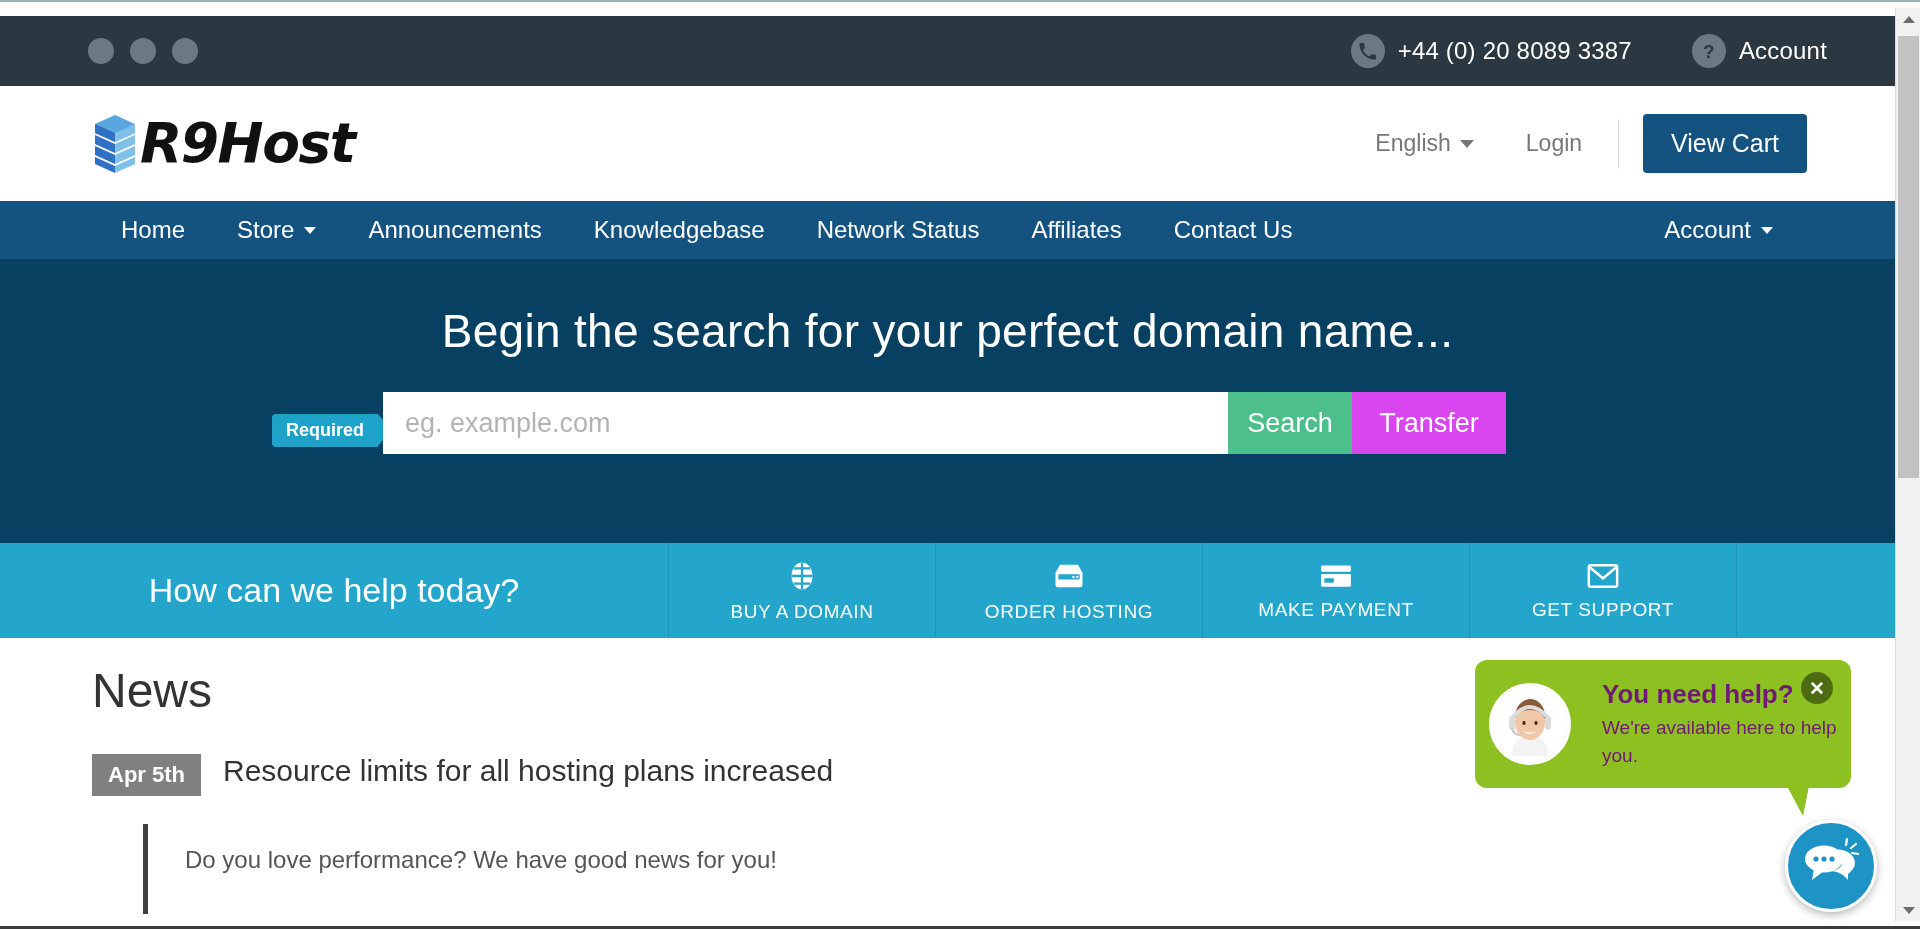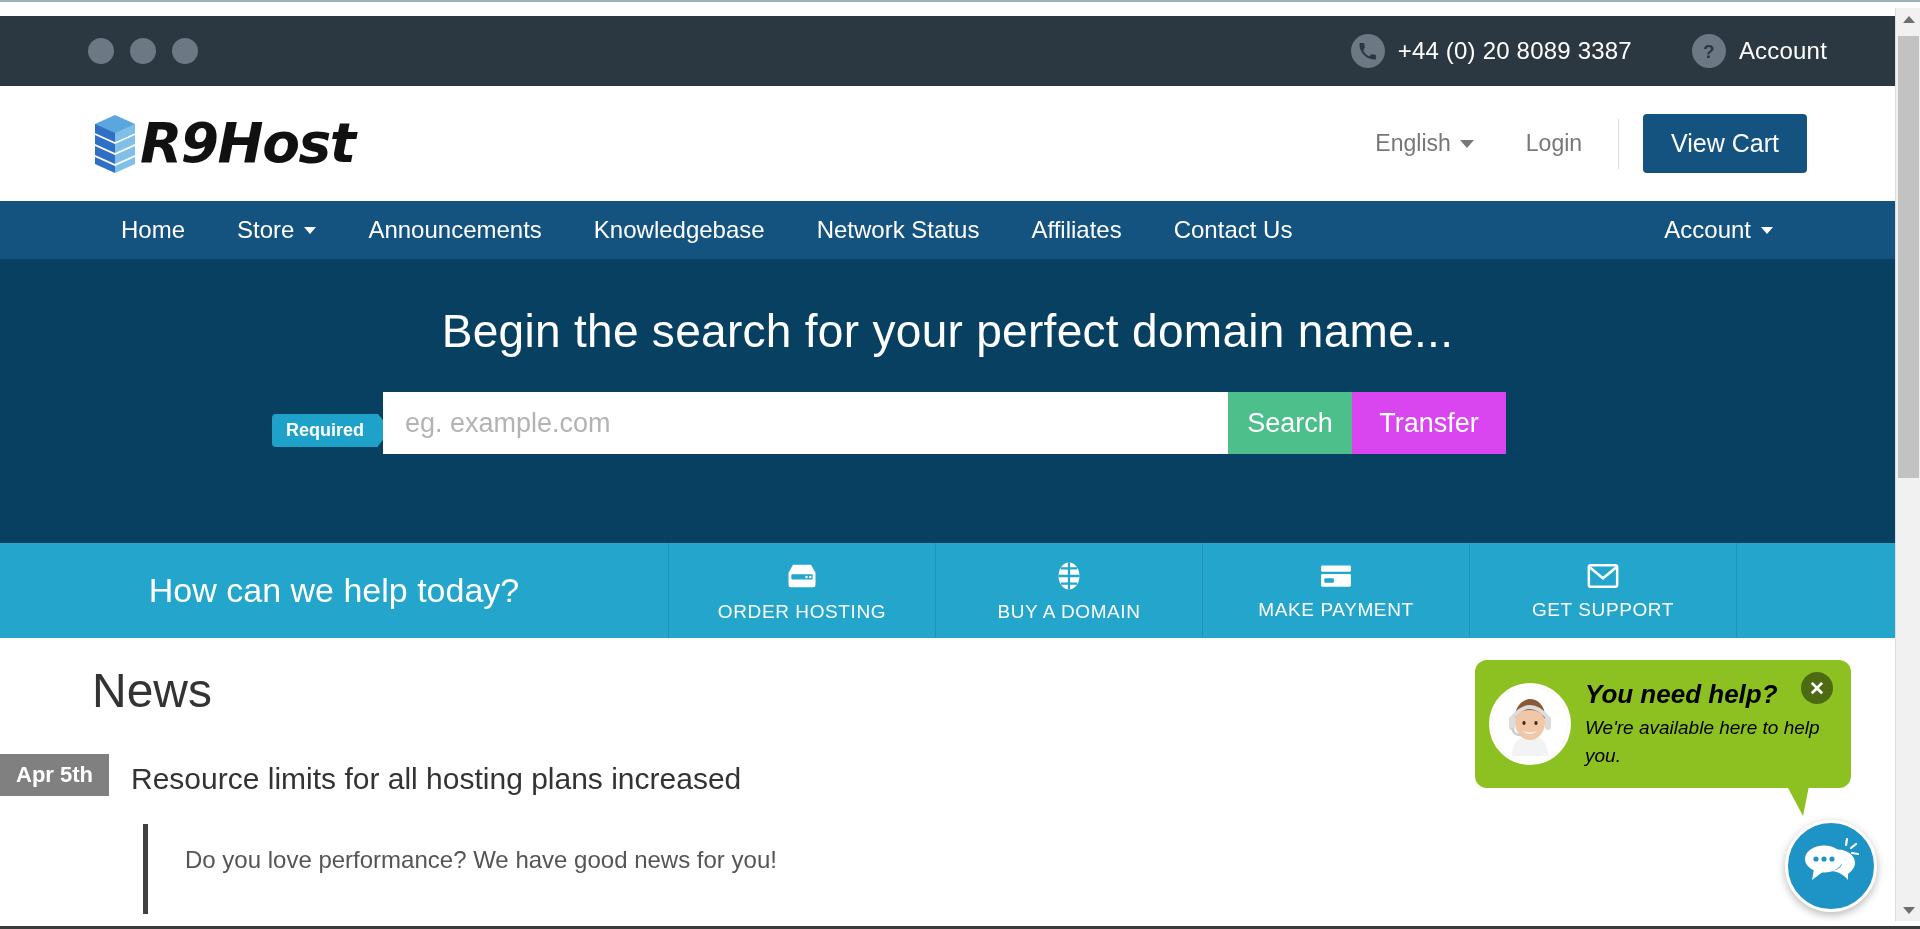--- a/index.html
+++ b/index.html
@@ -160,21 +160,21 @@
   
   .news {
     position:absolute; left:0; top:630px;
     width:1895px; height: 283px;
     background:#ffffff;
   }
   .news-title {
     margin-left: 92px; padding-top: 25px;
     font-size: 48px; color:#333333; font-weight:400;
   }
-  .news-entry { margin-top: 36px; display:flex; align-items:flex-end; gap:22px; }
+  .news-entry { margin-left: 92px; margin-top: 36px; display:flex; align-items:flex-start; gap:22px; }
   .news-date {
     background:#808080; color:#ffffff; font-size:22px; font-weight:700;
     padding: 8px 16px;
   }
   .news-headline { font-size: 30px; color:#333333; cursor:pointer; }
   .news-body {
     margin-left: 143px; margin-top: 28px;
     border-left: 5px solid #404040;
     padding: 22px 0 40px 37px;
     font-size: 24px; color:#555555;
@@ -192,21 +192,21 @@
     width:0;height:0;
     border-left: 16px solid transparent;
     border-right: 6px solid transparent;
     border-top: 30px solid #8dc122;
   }
   .agent-avatar {
     width: 82px; height: 82px; border-radius:50%;
     background: #f2e2d4; border: 3px solid #ffffff;
     flex:0 0 auto; overflow:hidden; position:relative;
   }
-  .chat-text { margin-left: 14px; color:#000000;font-style:italic; }
+  .chat-text { margin-left: 31px; color:#701a75; }
   .chat-heading { font-size: 26px; font-weight:700; line-height:1.2; }
   .chat-sub { font-size: 19px; line-height: 1.45; margin-top: 4px; max-width: 235px; }
   .chat-close {
     position:absolute; right: 18px; top: 12px;
     width: 32px; height: 32px; border-radius:50%;
     background:#4d6b12; color:#ffffff;
     display:flex; align-items:center; justify-content:center;
     font-size: 19px; font-weight:700; cursor:pointer; line-height:1;
   }
   .chat-launcher {
@@ -356,38 +356,38 @@
         <button class="btn-search">Search</button>
         <button class="btn-transfer">Transfer</button>
       </div>
     </div>
 
     <div class="helpbar">
       <div class="help-title">How can we help today?</div>
 
       <div class="help-tile">
         <span>
+          <svg width="34" height="34" viewBox="0 0 24 24" fill="none" stroke="#ffffff" stroke-width="1.6" aria-hidden="true">
+            <ellipse cx="12" cy="12" rx="7.4" ry="9.6" fill="#ffffff" stroke="none"></ellipse>
+            <path d="M12 2.4v19.2M4.6 12h14.8M6.2 6.6h11.6M6.2 17.4h11.6" stroke="#23a5cc"></path>
+          </svg>
+        </span>
+        <span class="tile-label">BUY A DOMAIN</span>
+      </div>
+
+      <div class="help-tile">
+        <span>
           <svg width="36" height="34" viewBox="0 0 32 26" aria-hidden="true">
             <path d="M4 10 L8 3 H24 L28 10 V21 A2 2 0 0 1 26 23 H6 A2 2 0 0 1 4 21 Z" fill="#ffffff"></path>
             <rect x="6.5" y="11.5" width="19" height="4.6" rx="1" fill="#23a5cc"></rect>
             <circle cx="20" cy="13.8" r="1.1" fill="#ffffff"></circle>
             <circle cx="23.4" cy="13.8" r="1.1" fill="#ffffff"></circle>
           </svg>
         </span>
         <span class="tile-label">ORDER HOSTING</span>
-      </div>
-
-      <div class="help-tile">
-        <span>
-          <svg width="34" height="34" viewBox="0 0 24 24" fill="none" stroke="#ffffff" stroke-width="1.6" aria-hidden="true">
-            <ellipse cx="12" cy="12" rx="7.4" ry="9.6" fill="#ffffff" stroke="none"></ellipse>
-            <path d="M12 2.4v19.2M4.6 12h14.8M6.2 6.6h11.6M6.2 17.4h11.6" stroke="#23a5cc"></path>
-          </svg>
-        </span>
-        <span class="tile-label">BUY A DOMAIN</span>
       </div>
 
       <div class="help-tile">
         <span>
           <svg width="34" height="30" viewBox="0 0 32 24" aria-hidden="true">
             <rect x="2" y="2" width="28" height="6" rx="1.2" fill="#ffffff"></rect>
             <rect x="2" y="10" width="28" height="12" rx="1.2" fill="#ffffff"></rect>
             <rect x="5" y="14" width="9" height="4.4" rx="1" fill="#23a5cc"></rect>
           </svg>
         </span>

